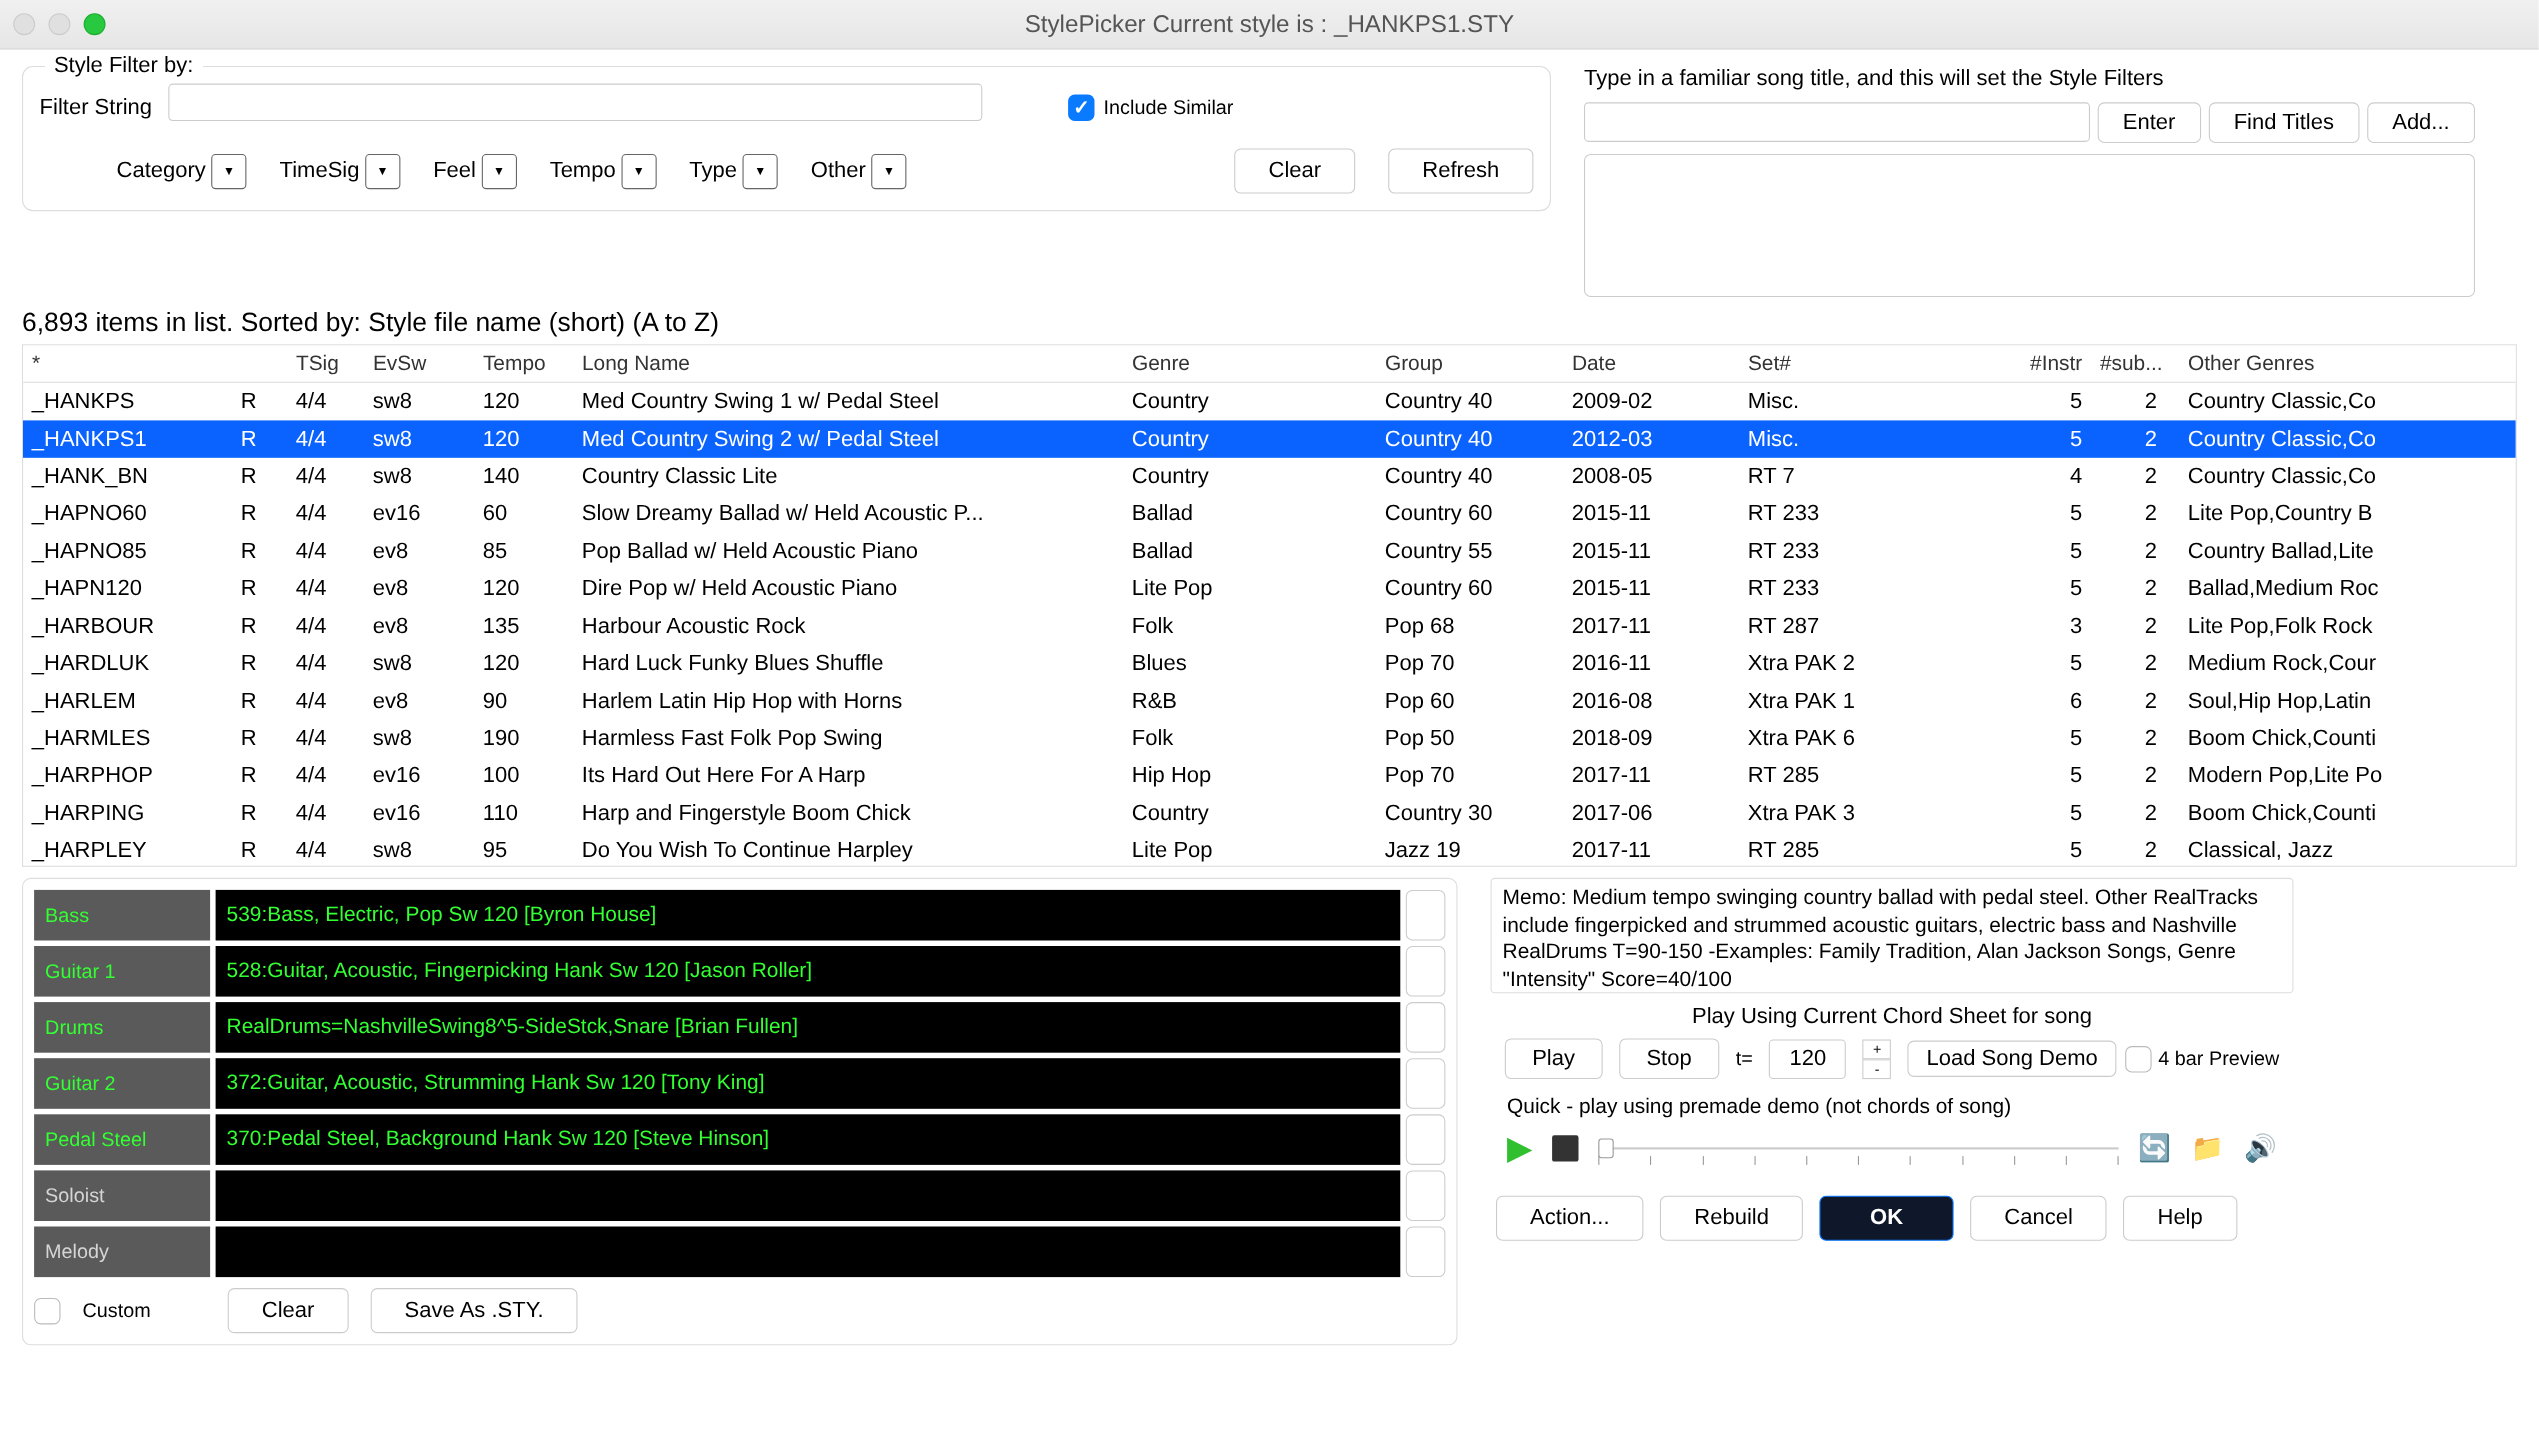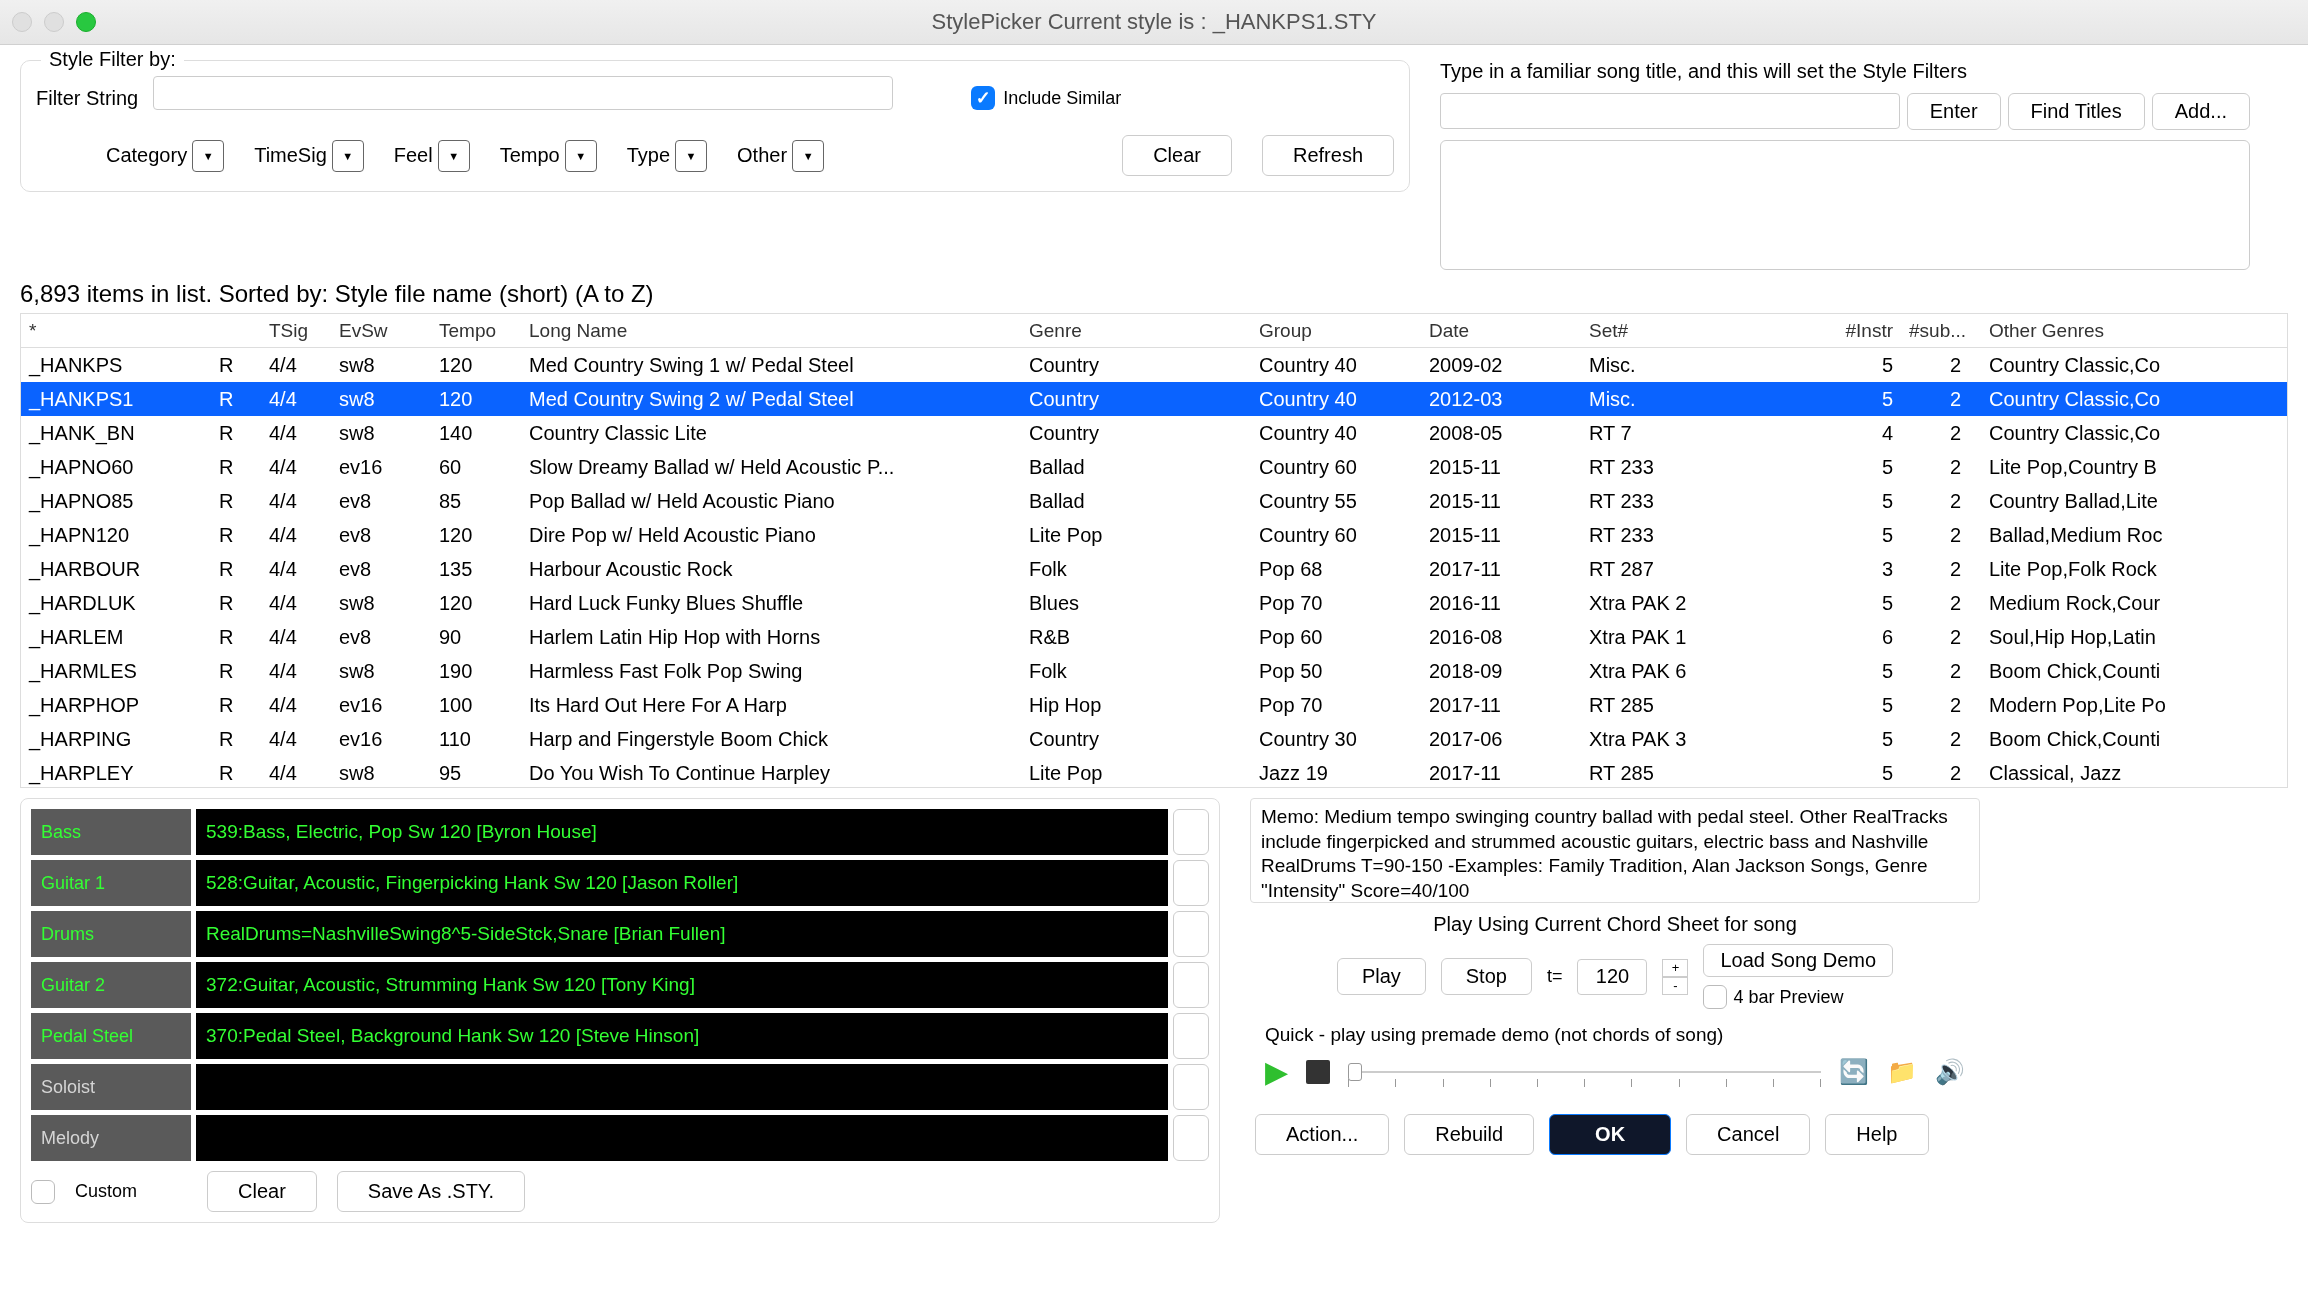--- a/index.html
+++ b/index.html
@@ -88,21 +88,21 @@
 .c-genre { width: 230px; }
 .c-group { width: 170px; }
 .c-date { width: 160px; }
 .c-set { width: 240px; }
 .c-instr { width: 80px; text-align: right; }
 .c-sub { width: 80px; text-align: right; padding-right: 20px; }
 .c-other { width: 240px; }
 
 .bottom { display: flex; gap: 30px; padding: 10px 20px 0 20px; }
 
-.tracks-panel { width: 1200px; border: 1px solid #ddd; border-radius: 8px; padding: 10px; }
+.tracks-panel { width: 1305px; border: 1px solid #ddd; border-radius: 8px; padding: 10px; }
 .track-row { display: flex; gap: 5px; margin-bottom: 5px; align-items: stretch; }
 .track-lbl {
   width: 160px; background: #5a5a5a; color: #33ff33; font-size: 18px;
   display: flex; align-items: center; padding: 0 10px; height: 46px;
 }
 .track-lbl.dim { color: #d5d5d5; }
 .track-val {
   flex: 1; background: #000; color: #33ff33; font-size: 19px;
   display: flex; align-items: center; padding: 0 10px; height: 46px;
 }
@@ -470,21 +470,21 @@
     <div class="play-label">Play Using Current Chord Sheet for song</div>
     <div class="play-row">
       <button class="btn" style="padding:6px 24px">Play</button>
       <button class="btn" style="padding:6px 24px">Stop</button>
       <span>t=</span>
       <input class="tempo-box" value="120" style="">
       <div class="stepper">
         <div class="step-btn">+</div>
         <div class="step-btn">-</div>
       </div>
-      <div style="display:flex; flex-direction:column; gap:8px;">
+      <div style="display:flex; flex-direction:row; gap:8px;">
         <button class="btn" style="padding:4px 16px">Load Song Demo</button>
         <div class="four-bar">
           <div class="chk-empty"></div>
           <span>4 bar Preview</span>
         </div>
       </div>
     </div>
     <div class="quick-label">Quick - play using premade demo (not chords of song)</div>
     <div class="player-row">
       <span class="play-icon">▶</span>

